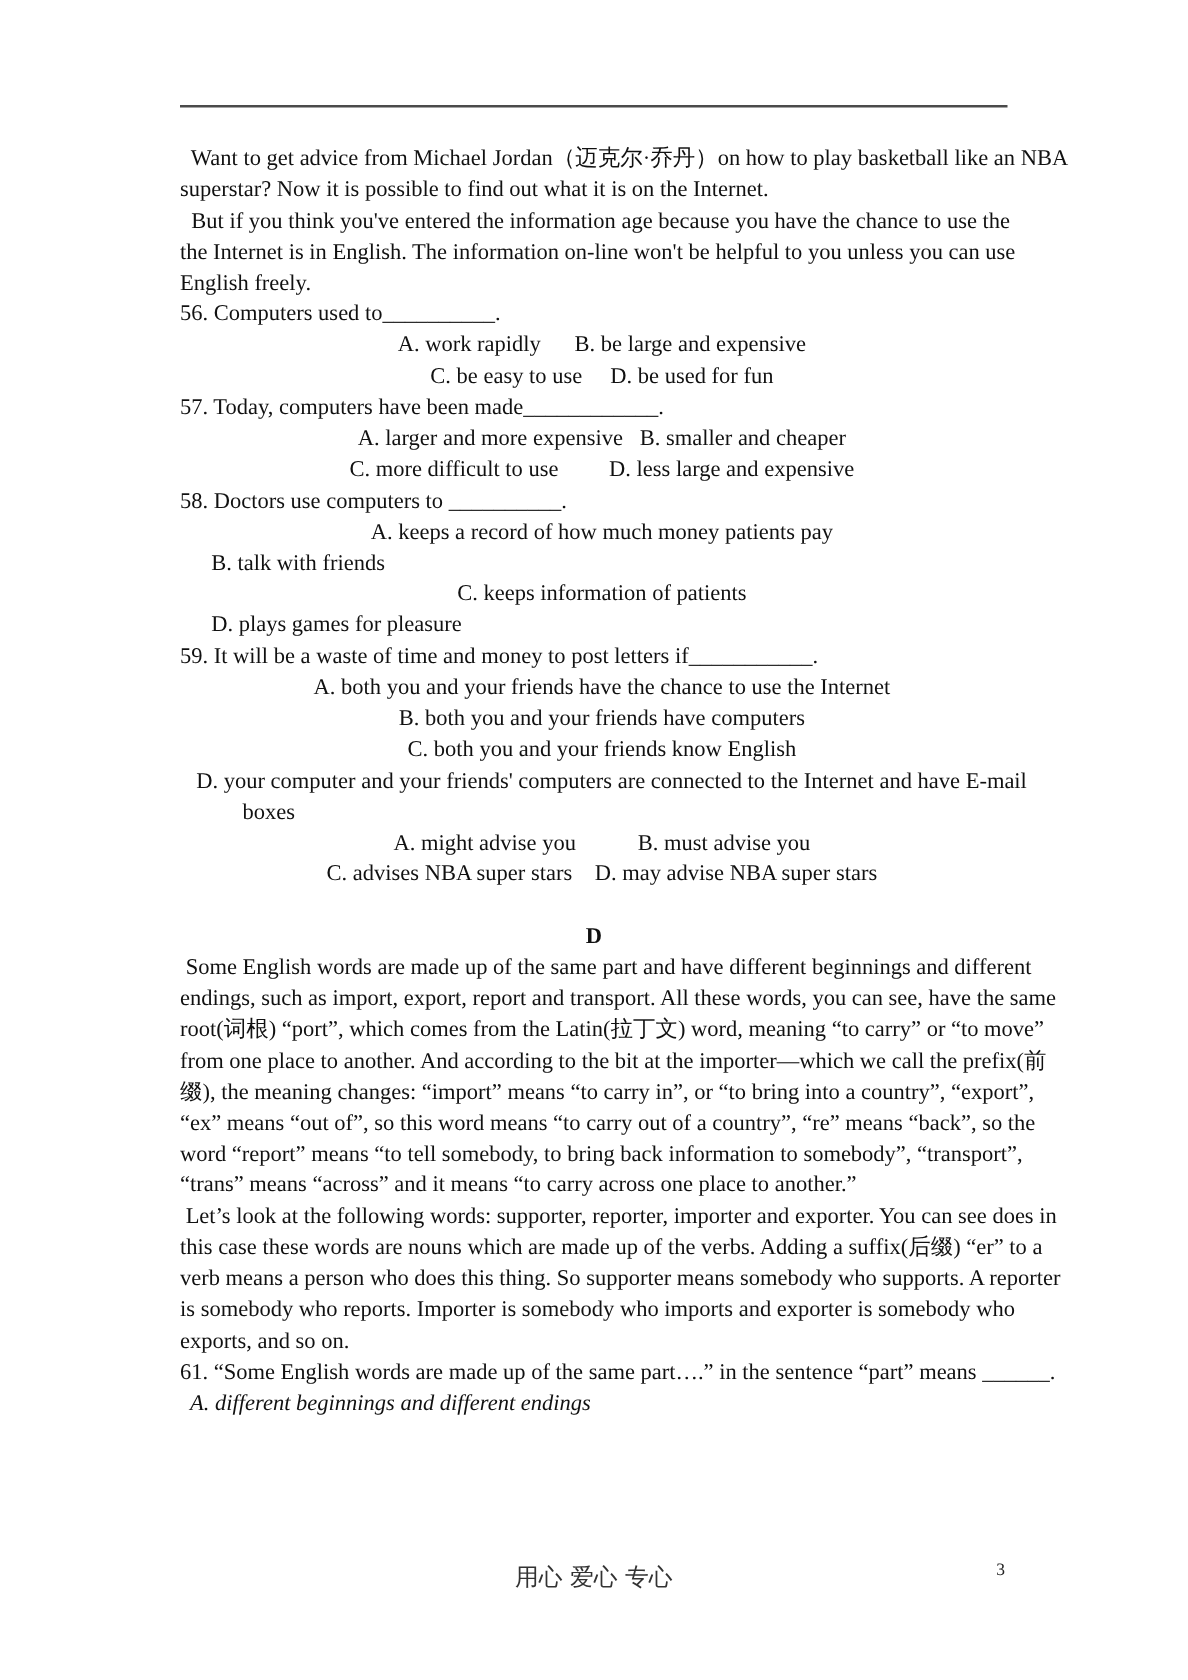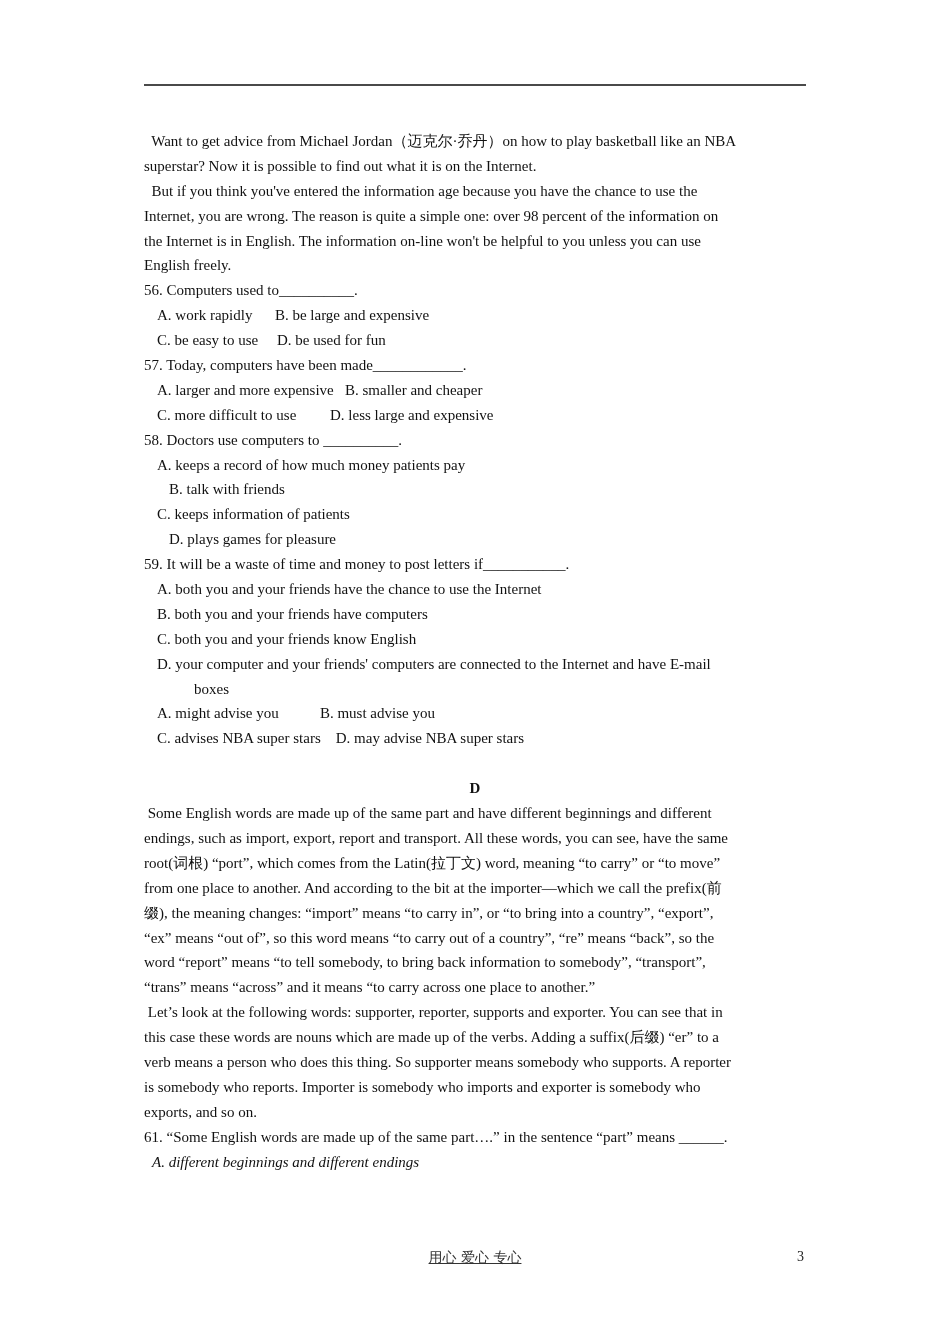--- a/index.html
+++ b/index.html
@@ -1,43 +1,42 @@
 <!DOCTYPE html>
 <html><head>
 <meta charset="utf-8">
 <style>
   html, body { margin:0; padding:0; background:#ffffff; }
   body { width:950px; height:1344px; position:relative; overflow:hidden;
          font-family:"Liberation Serif","DejaVu Serif",serif; color:#111; }
   .header-rule { position:absolute; left:144px; top:84px; width:662px; height:2px; background:#4a4a4a; }
-  .content { position:absolute; left:144px; top:129px; width:662px; font-size:15px; line-height:24.9px; }
+  .content { position:absolute; left:144px; top:114px; width:662px; font-size:18px; line-height:24.9px; }
   .line { white-space:pre; height:24.9px; }
-  .ind1 { padding-left:13px; }
+  .ind1 { padding-left:13px;text-align:center; }
   .ind2 { padding-left:25px; }
   .ind3 { padding-left:50px; }
   .ind0s { padding-left:8px;font-style:italic; }
   .heading { text-align:center; font-weight:bold; }
   .gap { height:24.9px; }
   .footer-center { position:absolute; left:0; width:950px; top:1249px; text-align:center;
-                   font-size:14px; color:#333; font-family:"DejaVu Sans",sans-serif;text-decoration:underline; }
+                   font-size:19px; color:#333; font-family:"DejaVu Sans",sans-serif; }
   .footer-page { position:absolute; left:797px; top:1249px; font-size:14px; color:#222; }
 </style>
 </head>
 <body>
 
 <div class="header-rule"></div>
 
 <div class="content">
   <div>
     <div class="line">  Want to get advice from Michael Jordan（迈克尔·乔丹）on how to play basketball like an NBA</div>
     <div class="line">superstar? Now it is possible to find out what it is on the Internet.</div>
   </div>
   <div>
     <div class="line">  But if you think you've entered the information age because you have the chance to use the</div>
-    <div class="line">Internet, you are wrong. The reason is quite a simple one: over 98 percent of the information on</div>
     <div class="line">the Internet is in English. The information on-line won't be helpful to you unless you can use</div>
     <div class="line">English freely.</div>
   </div>
 
   <div>
     <div class="line">56. Computers used to__________.</div>
     <div class="line ind1">A. work rapidly      B. be large and expensive</div>
     <div class="line ind1">C. be easy to use     D. be used for fun</div>
   </div>
   <div>
@@ -72,21 +71,21 @@
     <div class="line"> Some English words are made up of the same part and have different beginnings and different</div>
     <div class="line">endings, such as import, export, report and transport. All these words, you can see, have the same</div>
     <div class="line">root(词根) “port”, which comes from the Latin(拉丁文) word, meaning “to carry” or “to move”</div>
     <div class="line">from one place to another. And according to the bit at the importer—which we call the prefix(前</div>
     <div class="line">缀), the meaning changes: “import” means “to carry in”, or “to bring into a country”, “export”,</div>
     <div class="line">“ex” means “out of”, so this word means “to carry out of a country”, “re” means “back”, so the</div>
     <div class="line">word “report” means “to tell somebody, to bring back information to somebody”, “transport”,</div>
     <div class="line">“trans” means “across” and it means “to carry across one place to another.”</div>
   </div>
   <div>
-    <div class="line"> Let’s look at the following words: supporter, reporter, supports and exporter. You can see that in</div>
+    <div class="line"> Let’s look at the following words: supporter, reporter, importer and exporter. You can see does in</div>
     <div class="line">this case these words are nouns which are made up of the verbs. Adding a suffix(后缀) “er” to a</div>
     <div class="line">verb means a person who does this thing. So supporter means somebody who supports. A reporter</div>
     <div class="line">is somebody who reports. Importer is somebody who imports and exporter is somebody who</div>
     <div class="line">exports, and so on.</div>
   </div>
   <div>
     <div class="line">61. “Some English words are made up of the same part….” in the sentence “part” means ______.</div>
     <div class="line ind0s">A. different beginnings and different endings</div>
   </div>
 </div>

